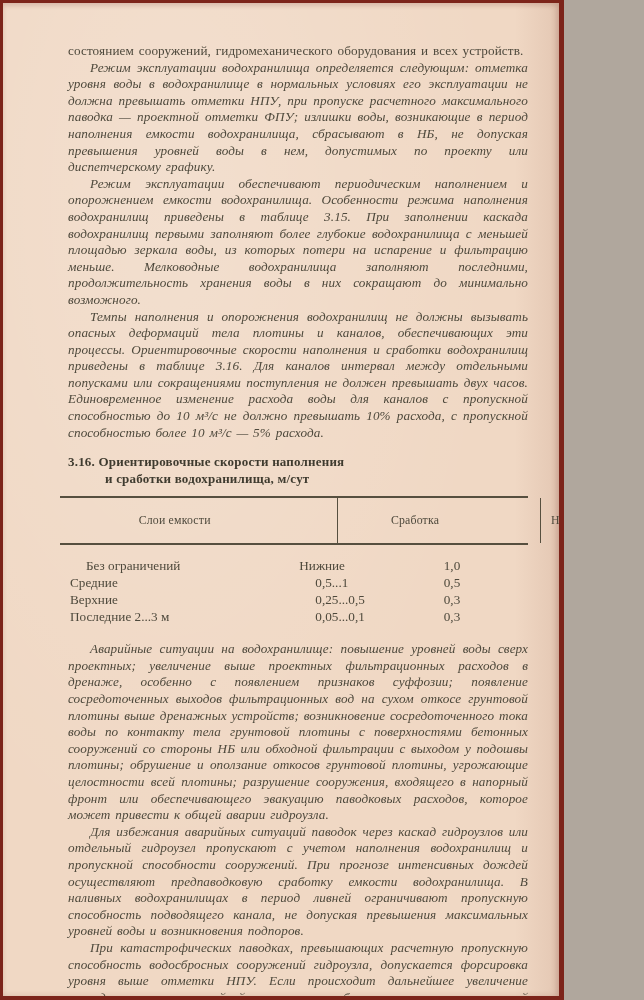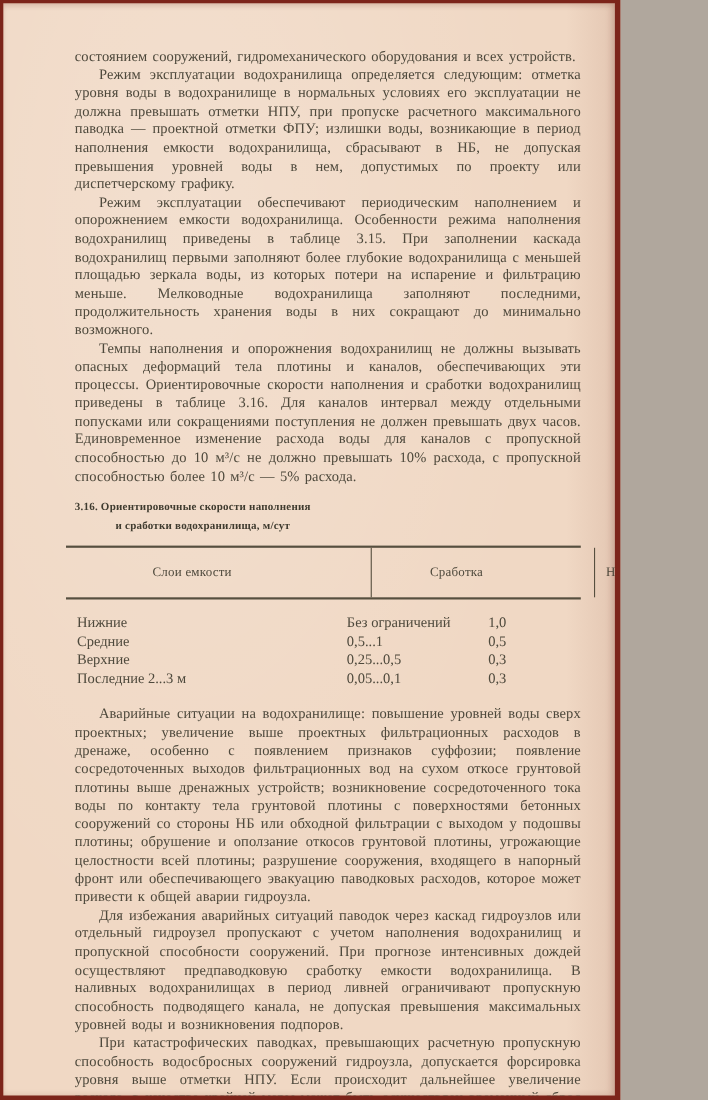--- a/index.html
+++ b/index.html
@@ -30,26 +30,26 @@
     color:var(--ink);
     box-shadow:inset -3px 0 6px rgba(110,40,25,.18), inset 0 3px 5px rgba(110,40,25,.10);
   }
   .body{
     font-size:13.2px;
     line-height:16.6px;
     text-align:justify;
     word-spacing:1.4px;
     letter-spacing:.1px;
   }
-  .indent{text-indent:22px;}
+  .indent{text-indent:22px;font-style:italic;}
   .tbl-caption{
     margin:13px 0 9px;
     font-weight:bold;
     color:var(--ink-bold);
-    font-size:10px;
+    font-size:13px;
     line-height:16.5px;
     letter-spacing:.2px;
   }
   .cap2{margin-left:37px;}
   .tbl{
     margin:0 0 16px -8px;
     width:calc(100% + 8px);
   }
   .tbl-head{
     display:grid;
@@ -100,22 +100,22 @@
   </div>
 
   <div class="tbl">
     <div class="tbl-head">
       <div class="th">Слои емкости</div>
       <div class="th mid">Сработка</div>
       <div class="th mid">Наполнение</div>
     </div>
     <div class="tbl-body">
       <div class="tr">
+        <div class="td c2">Без ограничений</div>
         <div class="td c1">Нижние</div>
-        <div class="td c2">Без ограничений</div>
         <div class="td c3">1,0</div>
       </div>
       <div class="tr">
         <div class="td c1">Средние</div>
         <div class="td c2">0,5...1</div>
         <div class="td c3">0,5</div>
       </div>
       <div class="tr">
         <div class="td c1">Верхние</div>
         <div class="td c2">0,25...0,5</div>

